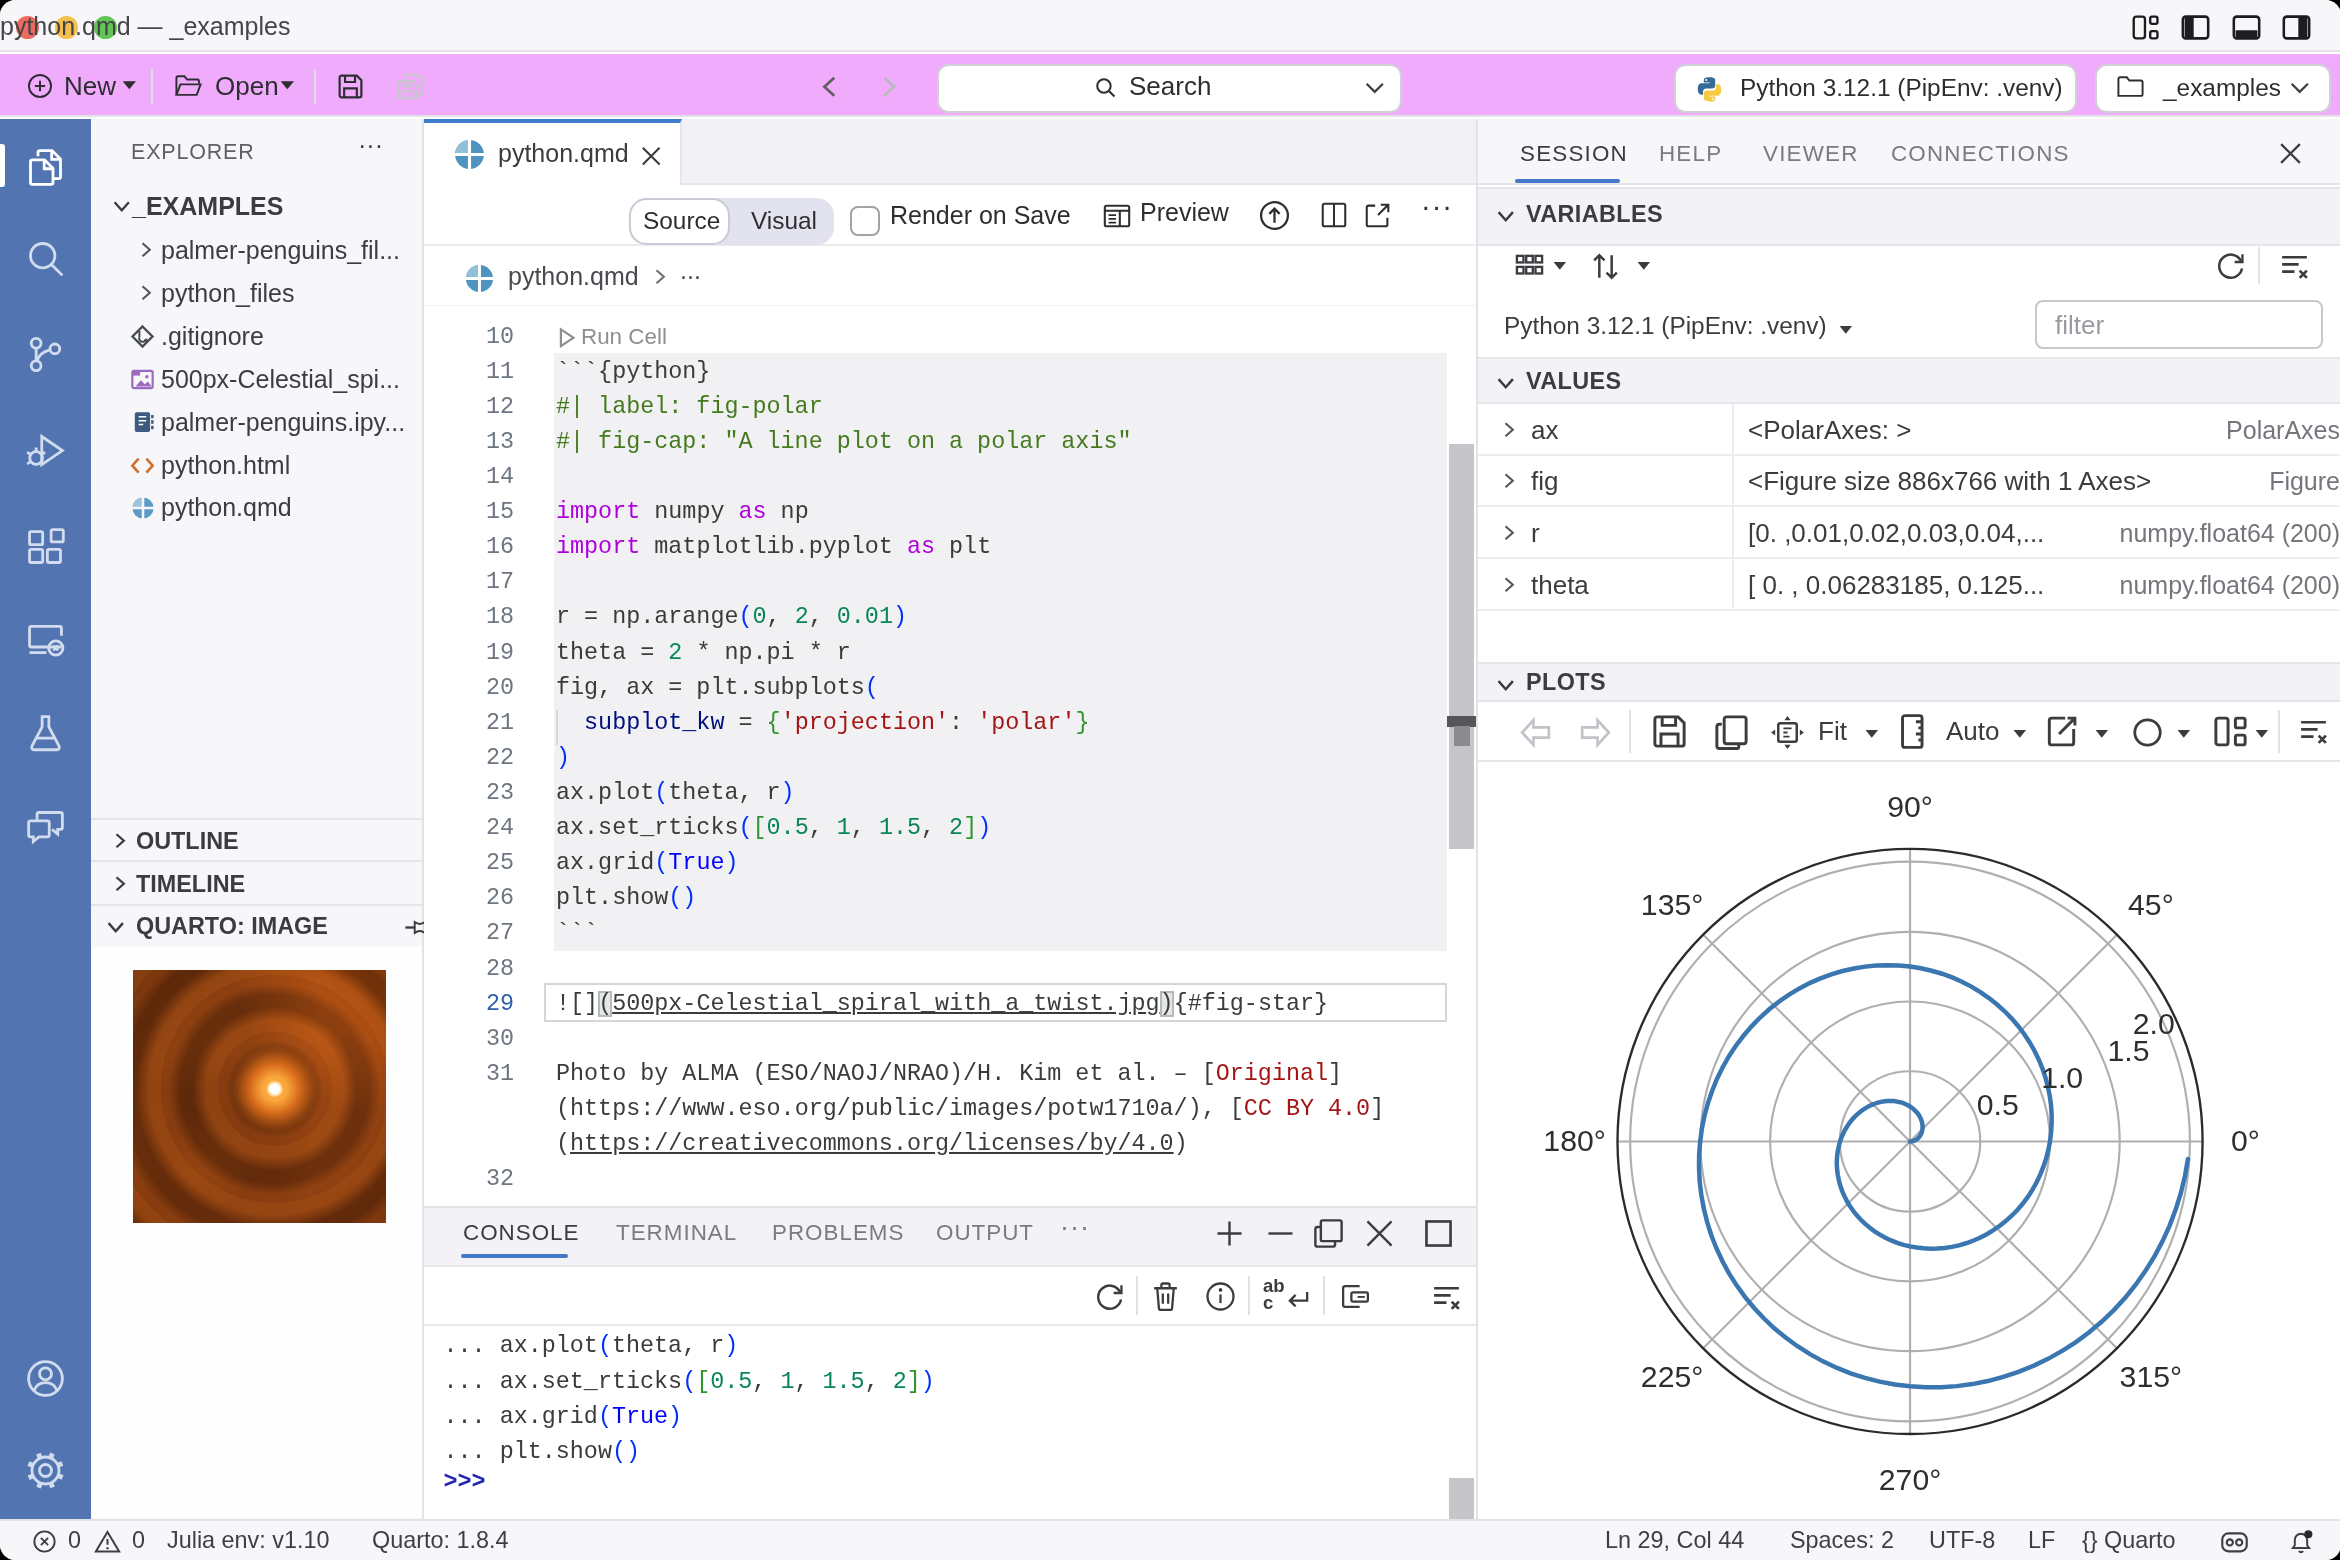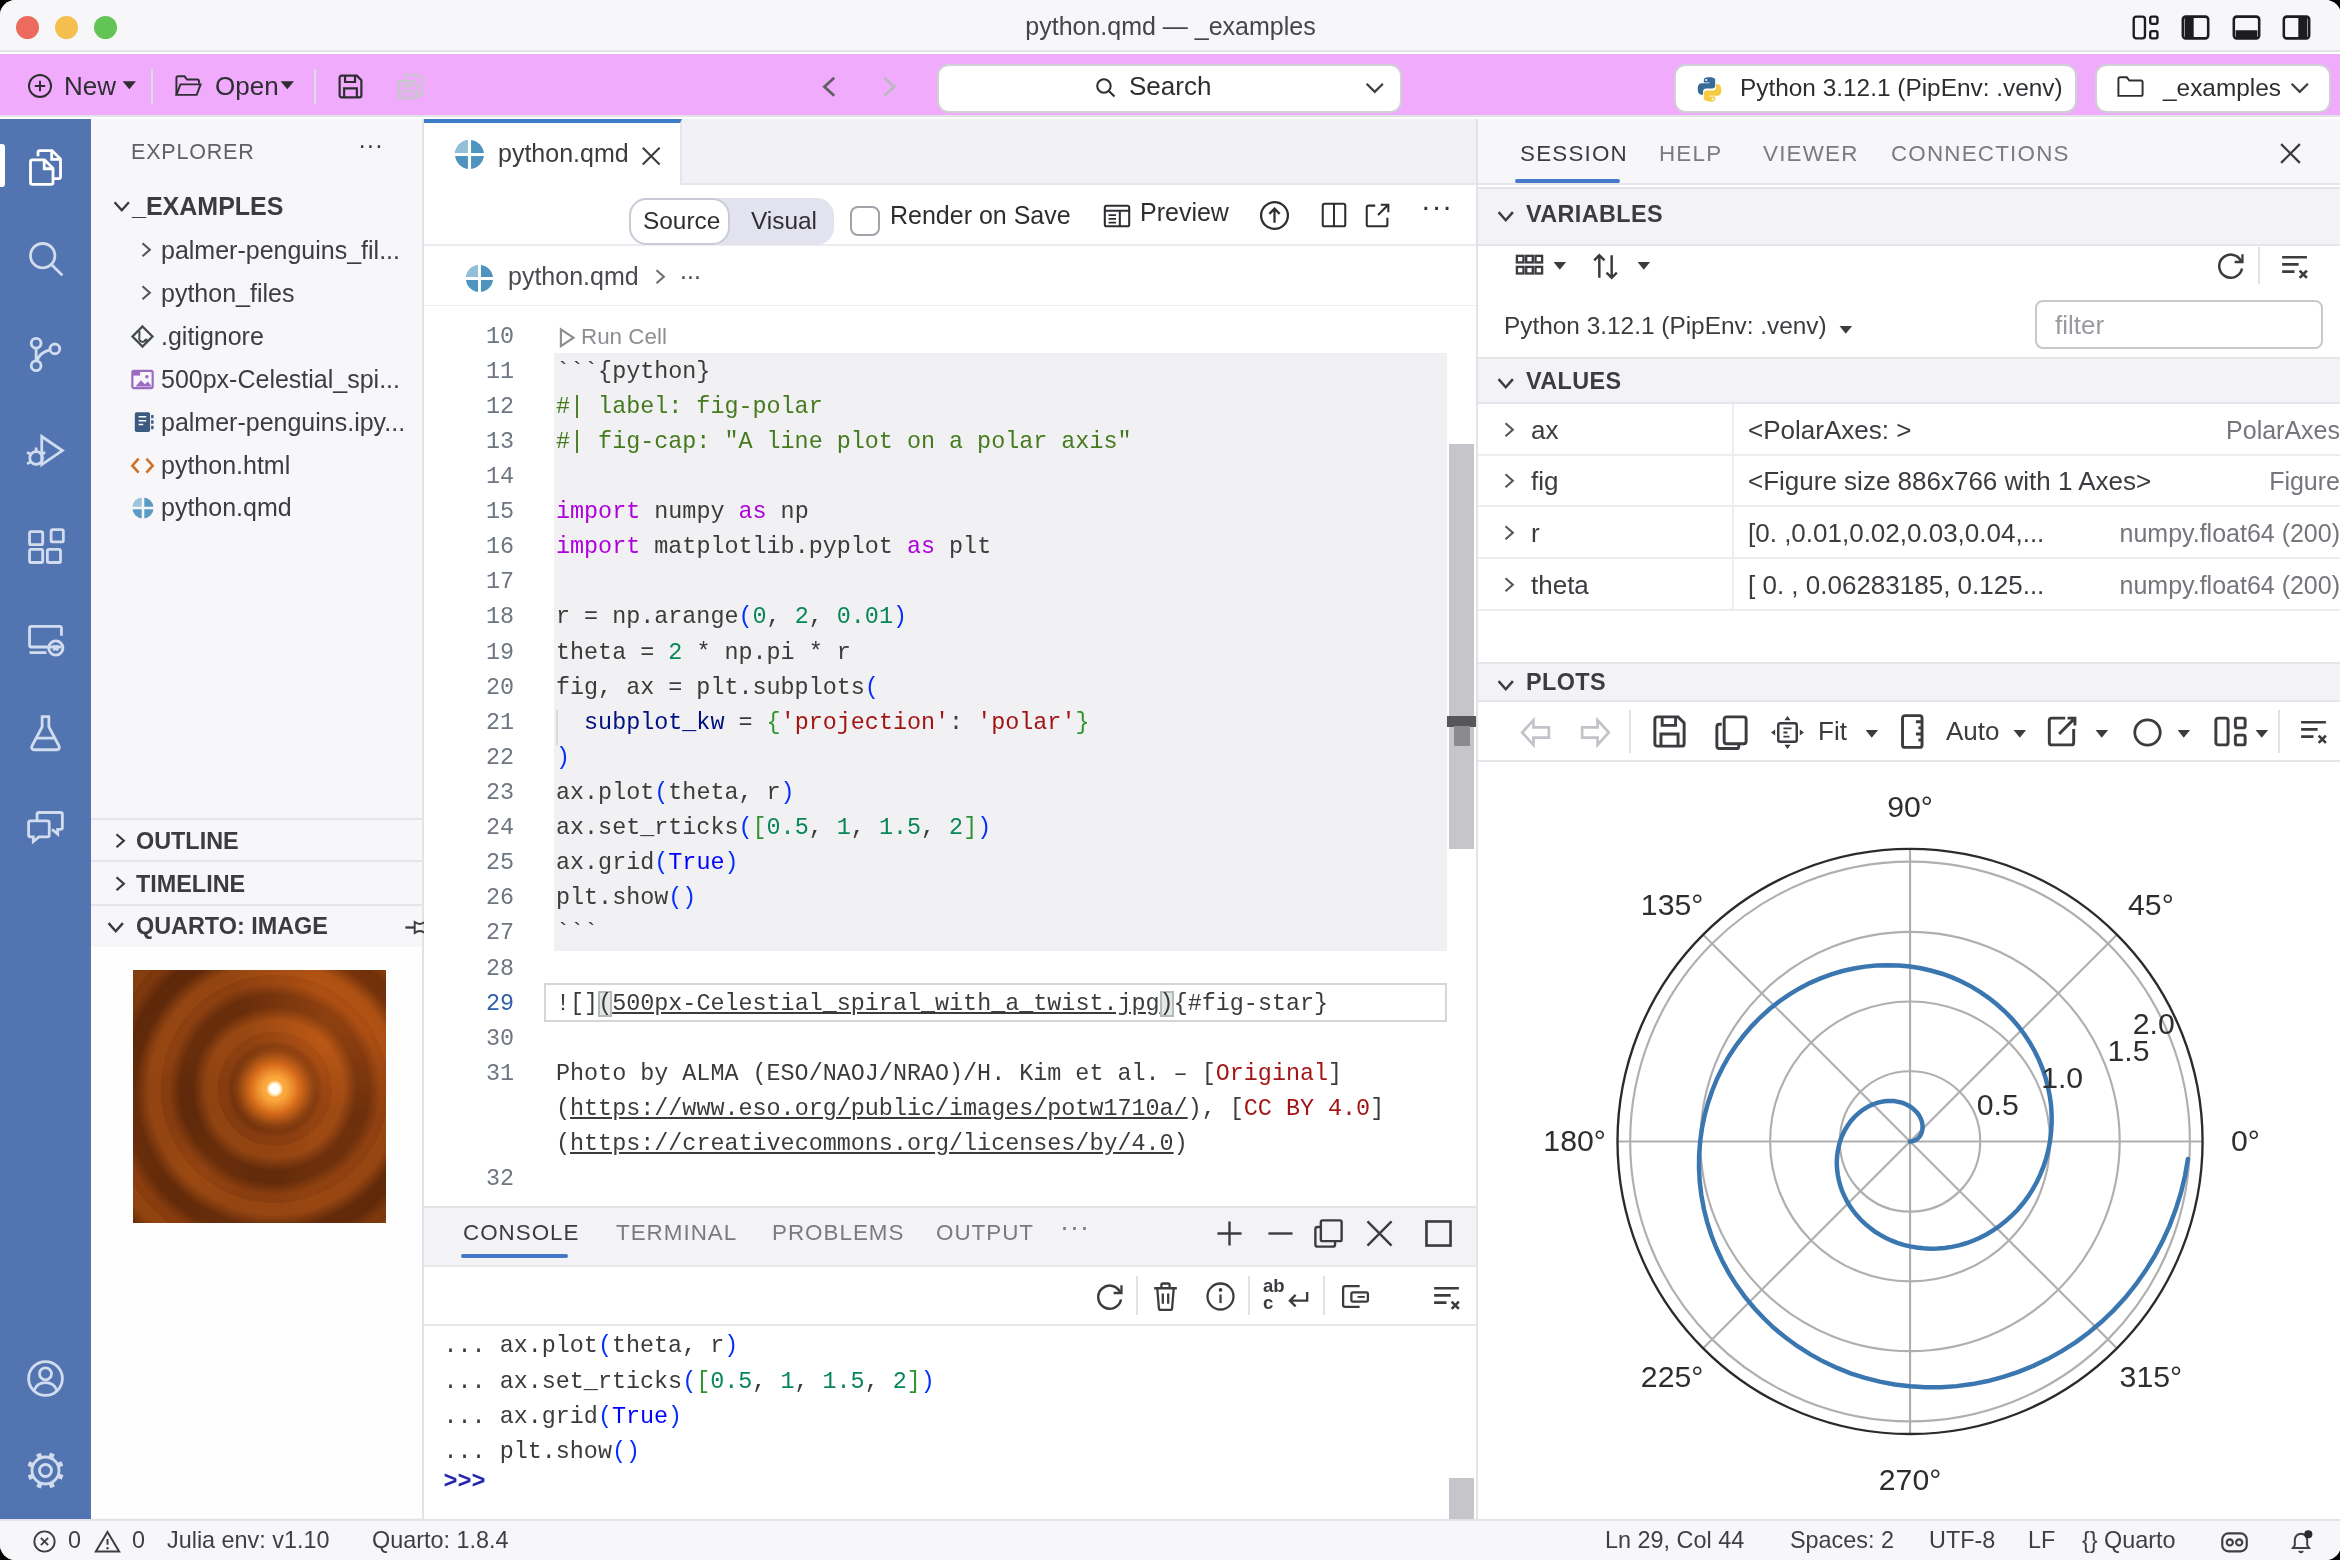--- a/index.html
+++ b/index.html
@@ -4,21 +4,21 @@
 <style>
   * { margin:0; padding:0; box-sizing:border-box; }
   html,body { width:2341px; height:1560px; background:#000; overflow:hidden; }
   body { font-family:"Liberation Sans", sans-serif; }
   .win { position:absolute; left:0; top:0; width:2341px; height:1560px; background:#fff;
          border-radius:15.6px; overflow:hidden; }
   .abs { position:absolute; }
   
   .titlebar { left:0; top:0; width:2341px; height:52px; background:#F7F7FA; border-bottom:2px solid #E2E2E7; }
   .tl { width:23.4px; height:23.4px; border-radius:50%; top:15.6px; }
-  .title { top:11.7px; left:0; width:2341px; text-align:center; font-size:25px; color:#454549; }
+  .title { top:11.7px; left:0; width:2341px; font-size:25px; color:#454549; }
   
   .toolbar { left:0; top:54px; width:2341px; height:63px; background:#f0abfc; border-bottom:2px solid #E2E2E7; }
   .tbtxt { font-size:26px; color:#2E2E32; }
   .sep { width:2px; height:35px; background:#DDDDE2; top:14.6px; }
   .searchbox { left:937px; top:9.8px; width:465px; height:49px; background:#FFFFFF; border:2px solid #D0D0D6; border-radius:11.7px; }
   .pillbtn { height:49px; background:#FFFFFF; border:2px solid #D0D0D6; border-radius:11.7px; top:9.8px; }
   
   .activity { left:0; top:119px; width:91px; height:1400px; background:#5274B0; }
   
   .sidebar { left:91px; top:119px; width:333px; height:1400px; background:#F7F7FA; border-right:2px solid #E2E2E7; }
@@ -399,21 +399,21 @@
       <div class="abs mono cl dflt" style="top:369px;">fig, ax = plt.subplots<span class="pb">(</span></div>
       <div class="abs mono cl dflt" style="top:404px;">  <span class="vbl">subplot_kw</span> = <span class="gb">{</span><span class="str">'projection'</span>: <span class="str">'polar'</span><span class="gb">}</span></div>
       <div class="abs mono cl dflt" style="top:439px;"><span class="pb">)</span></div>
       <div class="abs mono cl dflt" style="top:474px;">ax.plot<span class="pb">(</span>theta, r<span class="pb">)</span></div>
       <div class="abs mono cl dflt" style="top:509px;">ax.set_rticks<span class="pb">(</span><span class="gb">[</span><span class="num">0.5</span>, <span class="num">1</span>, <span class="num">1.5</span>, <span class="num">2</span><span class="gb">]</span><span class="pb">)</span></div>
       <div class="abs mono cl dflt" style="top:544px;">ax.grid<span class="pb">(</span><span class="tru">True</span><span class="pb">)</span></div>
       <div class="abs mono cl dflt" style="top:579px;">plt.show<span class="pb">(</span><span class="pb">)</span></div>
       <div class="abs mono cl dflt" style="top:614px;">```</div>
       <div class="abs mono cl dflt" style="top:685px;">![]<span style="background:#E4E8E4; box-shadow:0 0 0 2px #B5BCB5 inset;">(</span><span style="text-decoration:underline;">500px-Celestial_spiral_with_a_twist.jpg</span><span style="background:#E4E8E4; box-shadow:0 0 0 2px #B5BCB5 inset;">)</span>{#fig-star}</div>
       <div class="abs mono cl dflt" style="top:755px;">Photo by ALMA (ESO/NAOJ/NRAO)/H. Kim et al. – [<span class="str">Original</span>]</div>
-      <div class="abs mono cl dflt" style="top:790px;">(<span style="text-decoration:underline;margin-top:37px;">https://www.eso.org/public/images/potw1710a/</span>), [<span class="str">CC BY 4.0</span>]</div>
+      <div class="abs mono cl dflt" style="top:790px;">(<span style="margin-top:37px;">https://www.eso.org/public/images/potw1710a/</span>), [<span class="str">CC BY 4.0</span>]</div>
       <div class="abs mono cl dflt" style="top:825px;">(<span style="text-decoration:underline;">https://creativecommons.org/licenses/by/4.0</span>)</div>
 
       <div class="abs" style="left:1025px; top:138px; width:25px; height:405px; background:#C6C6CA;"></div>
       <div class="abs" style="left:1023px; top:410px; width:29px; height:10.7px; background:#55555A;"></div>
       <div class="abs" style="left:1030px; top:420px; width:15.6px; height:19.5px; background:#8A8A8F;"></div>
     </div>
 
     <div class="abs panel" id="panel">
       <div class="abs" style="left:0; top:0; width:1053px; height:57px; background:#F3F3F7;"></div>
 

